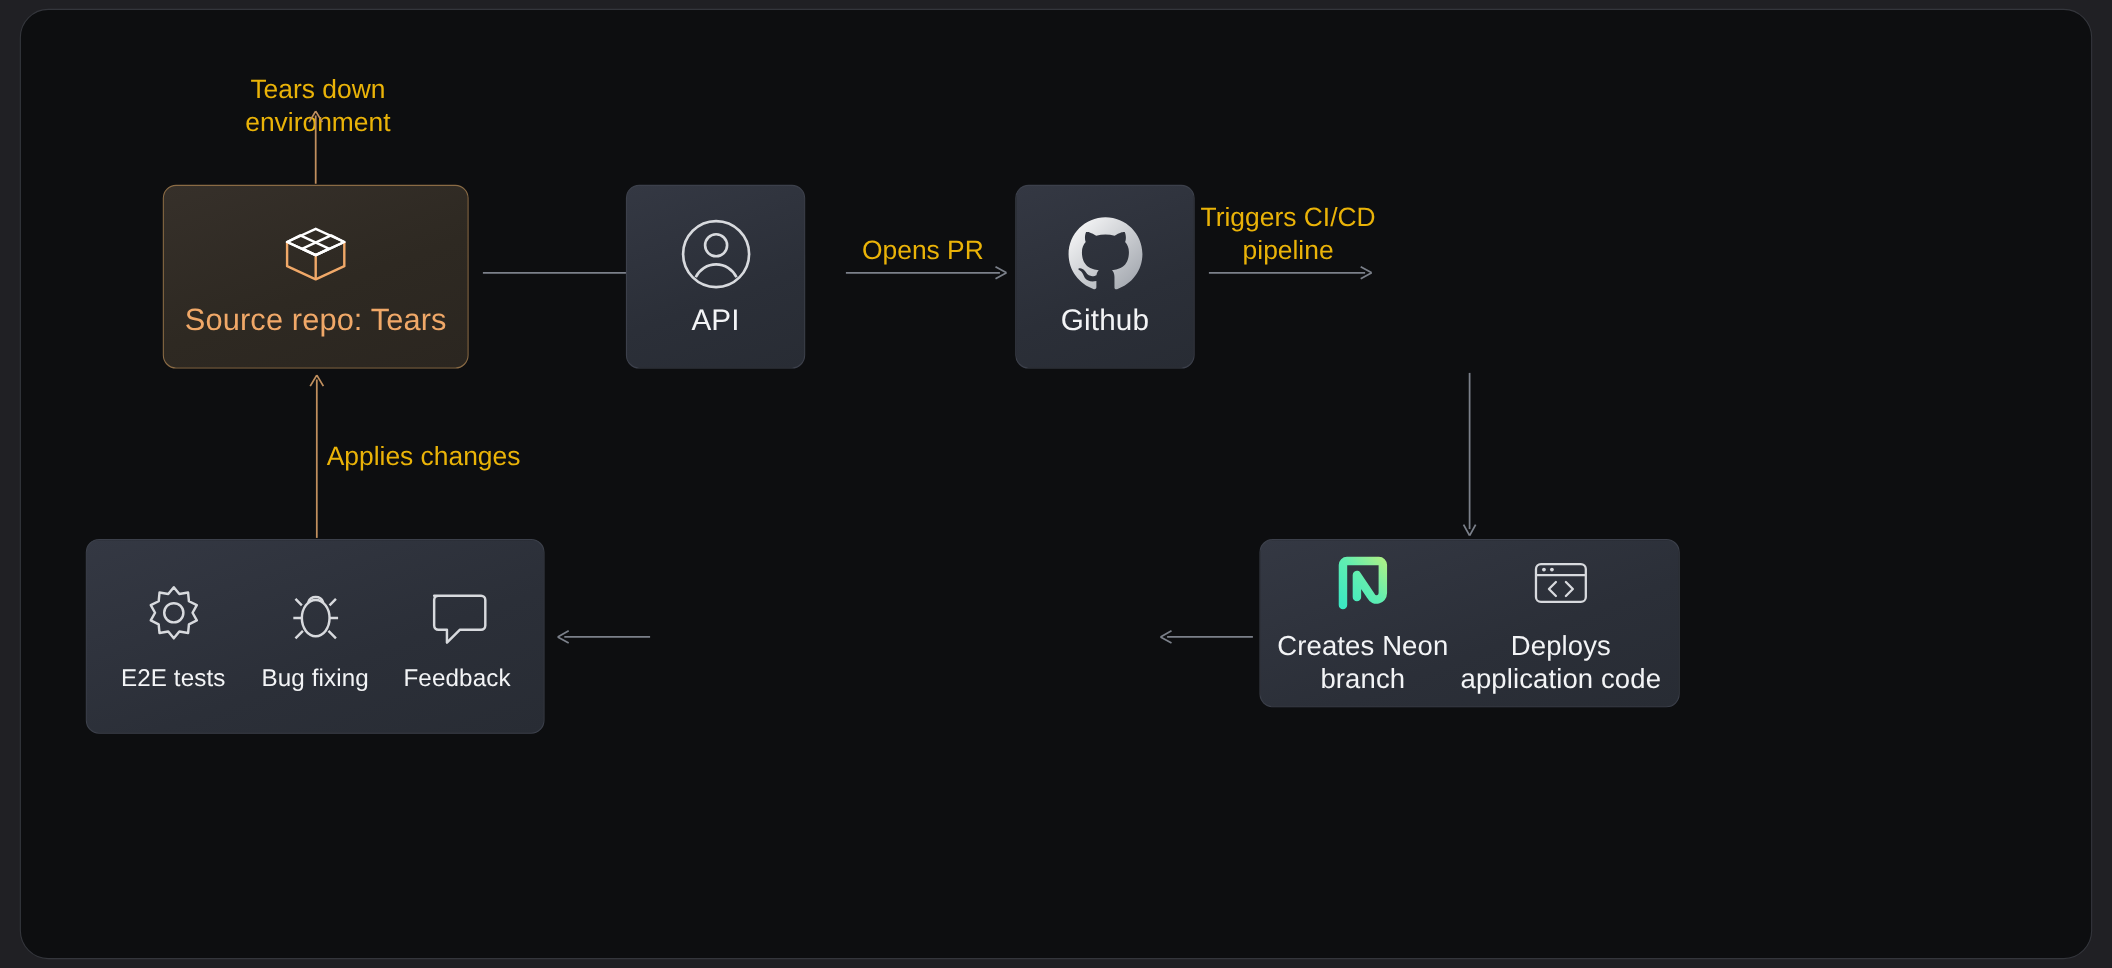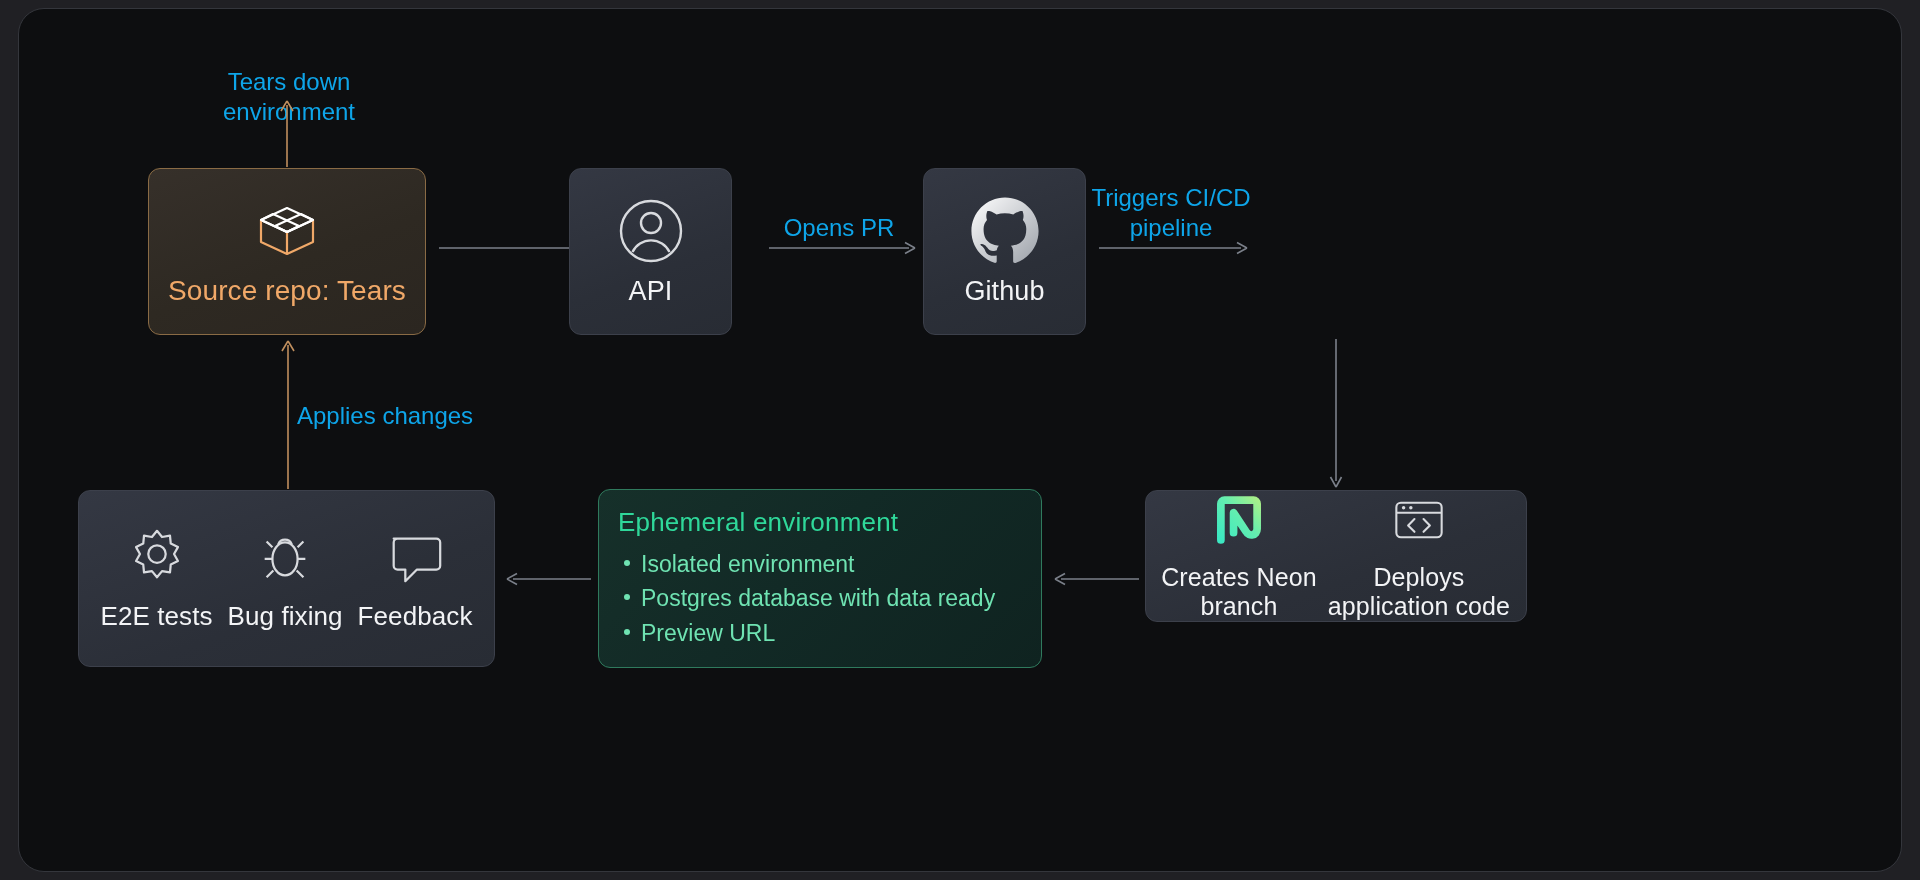--- a/index.html
+++ b/index.html
@@ -59,21 +59,21 @@
 
   
   #card-tests{
     left:59px; top:481px; width:417px; height:177px;
     flex-direction:row; gap:0; justify-content:space-around; padding:0 14px;
   }
   .mini{
     display:flex; flex-direction:column; align-items:center; gap:14px;
     min-width:110px;
   }
-  .mini .card-label{ font-size:26px; }
+  .mini .card-label{ font-size:22px; }
 
   
   #card-ephemeral{
     left:579px; top:480px; width:444px; height:179px;
     background:linear-gradient(135deg,#16302a 0%,#122a26 45%,#0f2320 100%);
     border:1px solid #2f7a5d;
     align-items:flex-start; justify-content:center;
     padding:16px 0 16px 19px; gap:4px;
   }
   #eph-title{
@@ -84,31 +84,31 @@
     color:#6fe3b2; font-size:23px; line-height:1.48;
     position:relative; padding-left:23px;
   }
   #eph-list li:before{
     content:""; position:absolute; left:6px; top:13px;
     width:6px; height:6px; border-radius:50%; background:#6fe3b2;
   }
 
   
   #card-neon{
-    left:1126px; top:481px; width:382px; height:132px;
+    left:1126px; top:481px; width:382px; height:153px;
     flex-direction:row; gap:0; justify-content:space-around; padding:0 10px;
   }
   #card-neon .mini .card-label{ font-size:25px; }
 
   
   .conn{ position:absolute; }
   .conn svg{ display:block; overflow:visible; }
   .conn-label{
     position:absolute;
-    color:#0ea5e9;
+    color:#eab308;
     font-size:24px;
     line-height:1.25;
     text-align:center;
     white-space:pre-line;
   }
 </style>
 </head>
 <body>
 
 <div class="frame">
@@ -236,28 +236,20 @@
     </div>
   </div>
 
   <div class="conn" style="left:486px; top:563px;">
     <svg width="86" height="14" viewBox="0 0 86 14">
       <line x1="86" y1="7" x2="8" y2="7" stroke="#7b808a" stroke-width="1.6"></line>
       <path d="M2 7 L12 1.5 M2 7 L12 12.5" stroke="#7b808a" stroke-width="1.6" fill="none"></path>
     </svg>
   </div>
 
-  <div class="card" id="card-ephemeral">
-    <div id="eph-title">Ephemeral environment</div>
-    <ul id="eph-list">
-      <li>Isolated environment</li>
-      <li>Postgres database with data ready</li>
-      <li>Preview URL</li>
-    </ul>
-  </div>
 
   <div class="conn" style="left:1034px; top:563px;">
     <svg width="86" height="14" viewBox="0 0 86 14">
       <line x1="86" y1="7" x2="8" y2="7" stroke="#7b808a" stroke-width="1.6"></line>
       <path d="M2 7 L12 1.5 M2 7 L12 12.5" stroke="#7b808a" stroke-width="1.6" fill="none"></path>
     </svg>
   </div>
 
   <div class="card" id="card-neon">
     <div class="mini">

